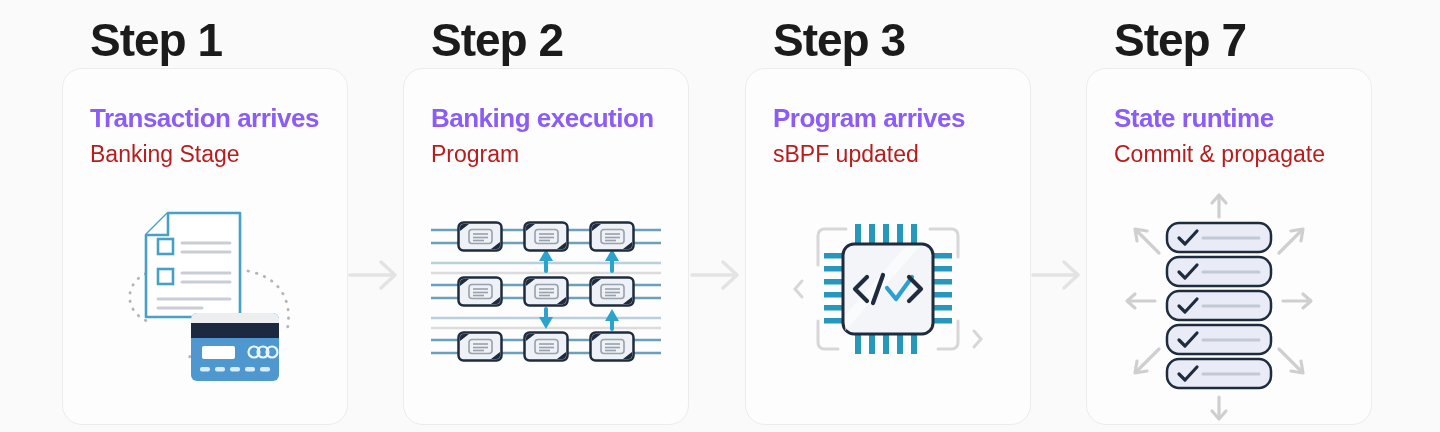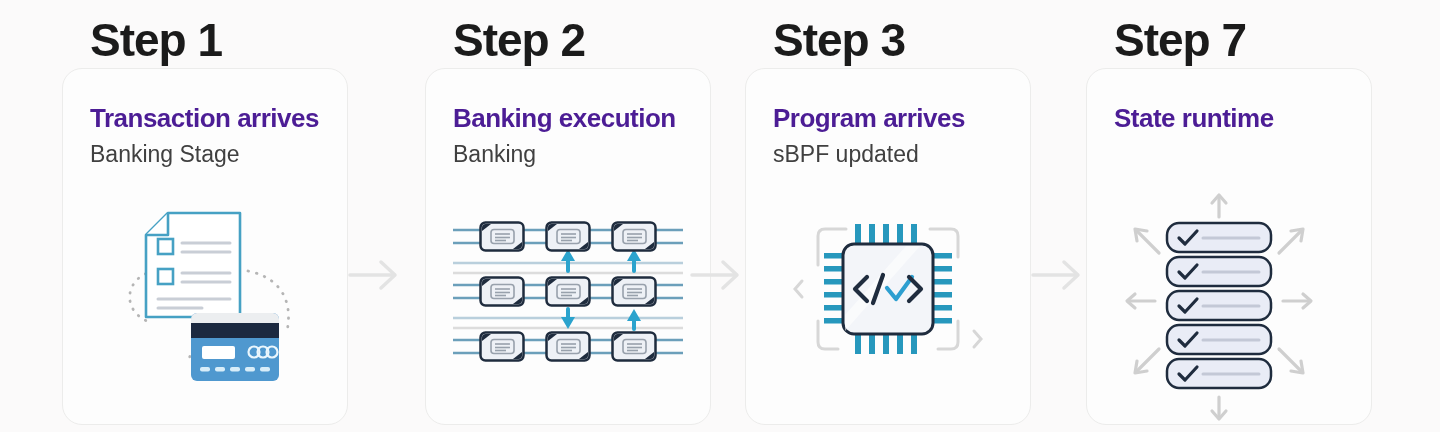--- a/index.html
+++ b/index.html
@@ -16,25 +16,25 @@
     font-size:46px;font-weight:800;color:#1b1b1b;letter-spacing:-1px;line-height:1.05;
     margin:0;
   }
   .card{
     position:absolute;top:68px;left:0;width:286px;height:357px;
     background:#fdfdfd;border:1px solid #ececeb;border-radius:20px;
     box-sizing:border-box;
   }
   .card-title{
     position:absolute;top:34px;left:27px;right:12px;
-    font-size:26px;font-weight:700;color:#4c1d95;letter-spacing:-0.5px;margin:0;
+    font-size:26px;font-weight:700;color:#8b5cf6;letter-spacing:-0.5px;margin:0;
   }
   .card-subtitle{
     position:absolute;top:72px;left:27px;right:12px;
-    font-size:23px;font-weight:400;color:#404040;margin:0;
+    font-size:23px;font-weight:400;color:#b91c1c;margin:0;
   }
   .icon-wrap{position:absolute;left:50%;transform:translateX(-50%);}
   .iw1{top:126px;}
   .iw2{top:142px;}
   .iw3{top:140px;}
   .iw4{top:122px;}
   .connector{position:absolute;top:255px;width:58px;height:40px;z-index:3;}
   .c1{left:347px;} .c2{left:689px;} .c3{left:1030px;}
 </style>
 </head>
@@ -95,25 +95,25 @@
     </div>
   </section>
 
   <svg class="connector c1" viewBox="0 0 58 40">
     <g fill="none" stroke="#e3e3e3" stroke-width="3.5" stroke-linecap="round" stroke-linejoin="round">
       <line x1="3" y1="20" x2="46" y2="20"></line>
       <polyline points="34,7 48,20 34,33"></polyline>
     </g>
   </svg>
 
-  <section class="step" style="left:425px">
+  <section class="step" style="left:403px">
     <h1 class="step-heading">Step 2</h1>
     <div class="card">
       <h2 class="card-title">Banking execution</h2>
-      <p class="card-subtitle">Banking</p>
+      <p class="card-subtitle">Program</p>
       <div class="icon-wrap iw2">
         <svg width="230" height="168" viewBox="0 0 230 168">
           <defs>
             <g id="md">
               <rect x="1.5" y="1.5" width="43" height="28" rx="5" fill="#eef1f6" stroke="#1f2c3e" stroke-width="2.5"></rect>
               <path d="M 3 10 L 3 6.5 Q 3 3 6.5 3 L 12 3 Z" fill="#1f2c3e"></path>
               <path d="M 43 21 L 43 24.5 Q 43 28 39.5 28 L 34 28 Z" fill="#1f2c3e"></path>
               <rect x="12" y="8.5" width="23" height="14" rx="3" fill="none" stroke="#98a1ac" stroke-width="1.6"></rect>
               <line x1="16" y1="13" x2="31" y2="13" stroke="#98a1ac" stroke-width="1.6"></line>
               <line x1="16" y1="16.5" x2="31" y2="16.5" stroke="#98a1ac" stroke-width="1.6"></line>
@@ -228,20 +228,21 @@
     <g fill="none" stroke="#e3e3e3" stroke-width="3.5" stroke-linecap="round" stroke-linejoin="round">
       <line x1="3" y1="20" x2="46" y2="20"></line>
       <polyline points="34,7 48,20 34,33"></polyline>
     </g>
   </svg>
 
   <section class="step" style="left:1086px">
     <h1 class="step-heading">Step 7</h1>
     <div class="card">
       <h2 class="card-title">State runtime</h2>
+      <p class="card-subtitle">Commit &amp; propagate</p>
       <div class="icon-wrap iw4">
         <svg width="240" height="240" viewBox="0 0 240 240">
 
           <g fill="none" stroke="#cfcfcf" stroke-width="3.2" stroke-linecap="round" stroke-linejoin="round">
             <g>
                 <line x1="110" y1="26" x2="110" y2="6"></line>
                 <polyline points="103,12 110,4 117,12"></polyline>
               </g>
             <g>
                 <line x1="110" y1="206" x2="110" y2="226"></line>

